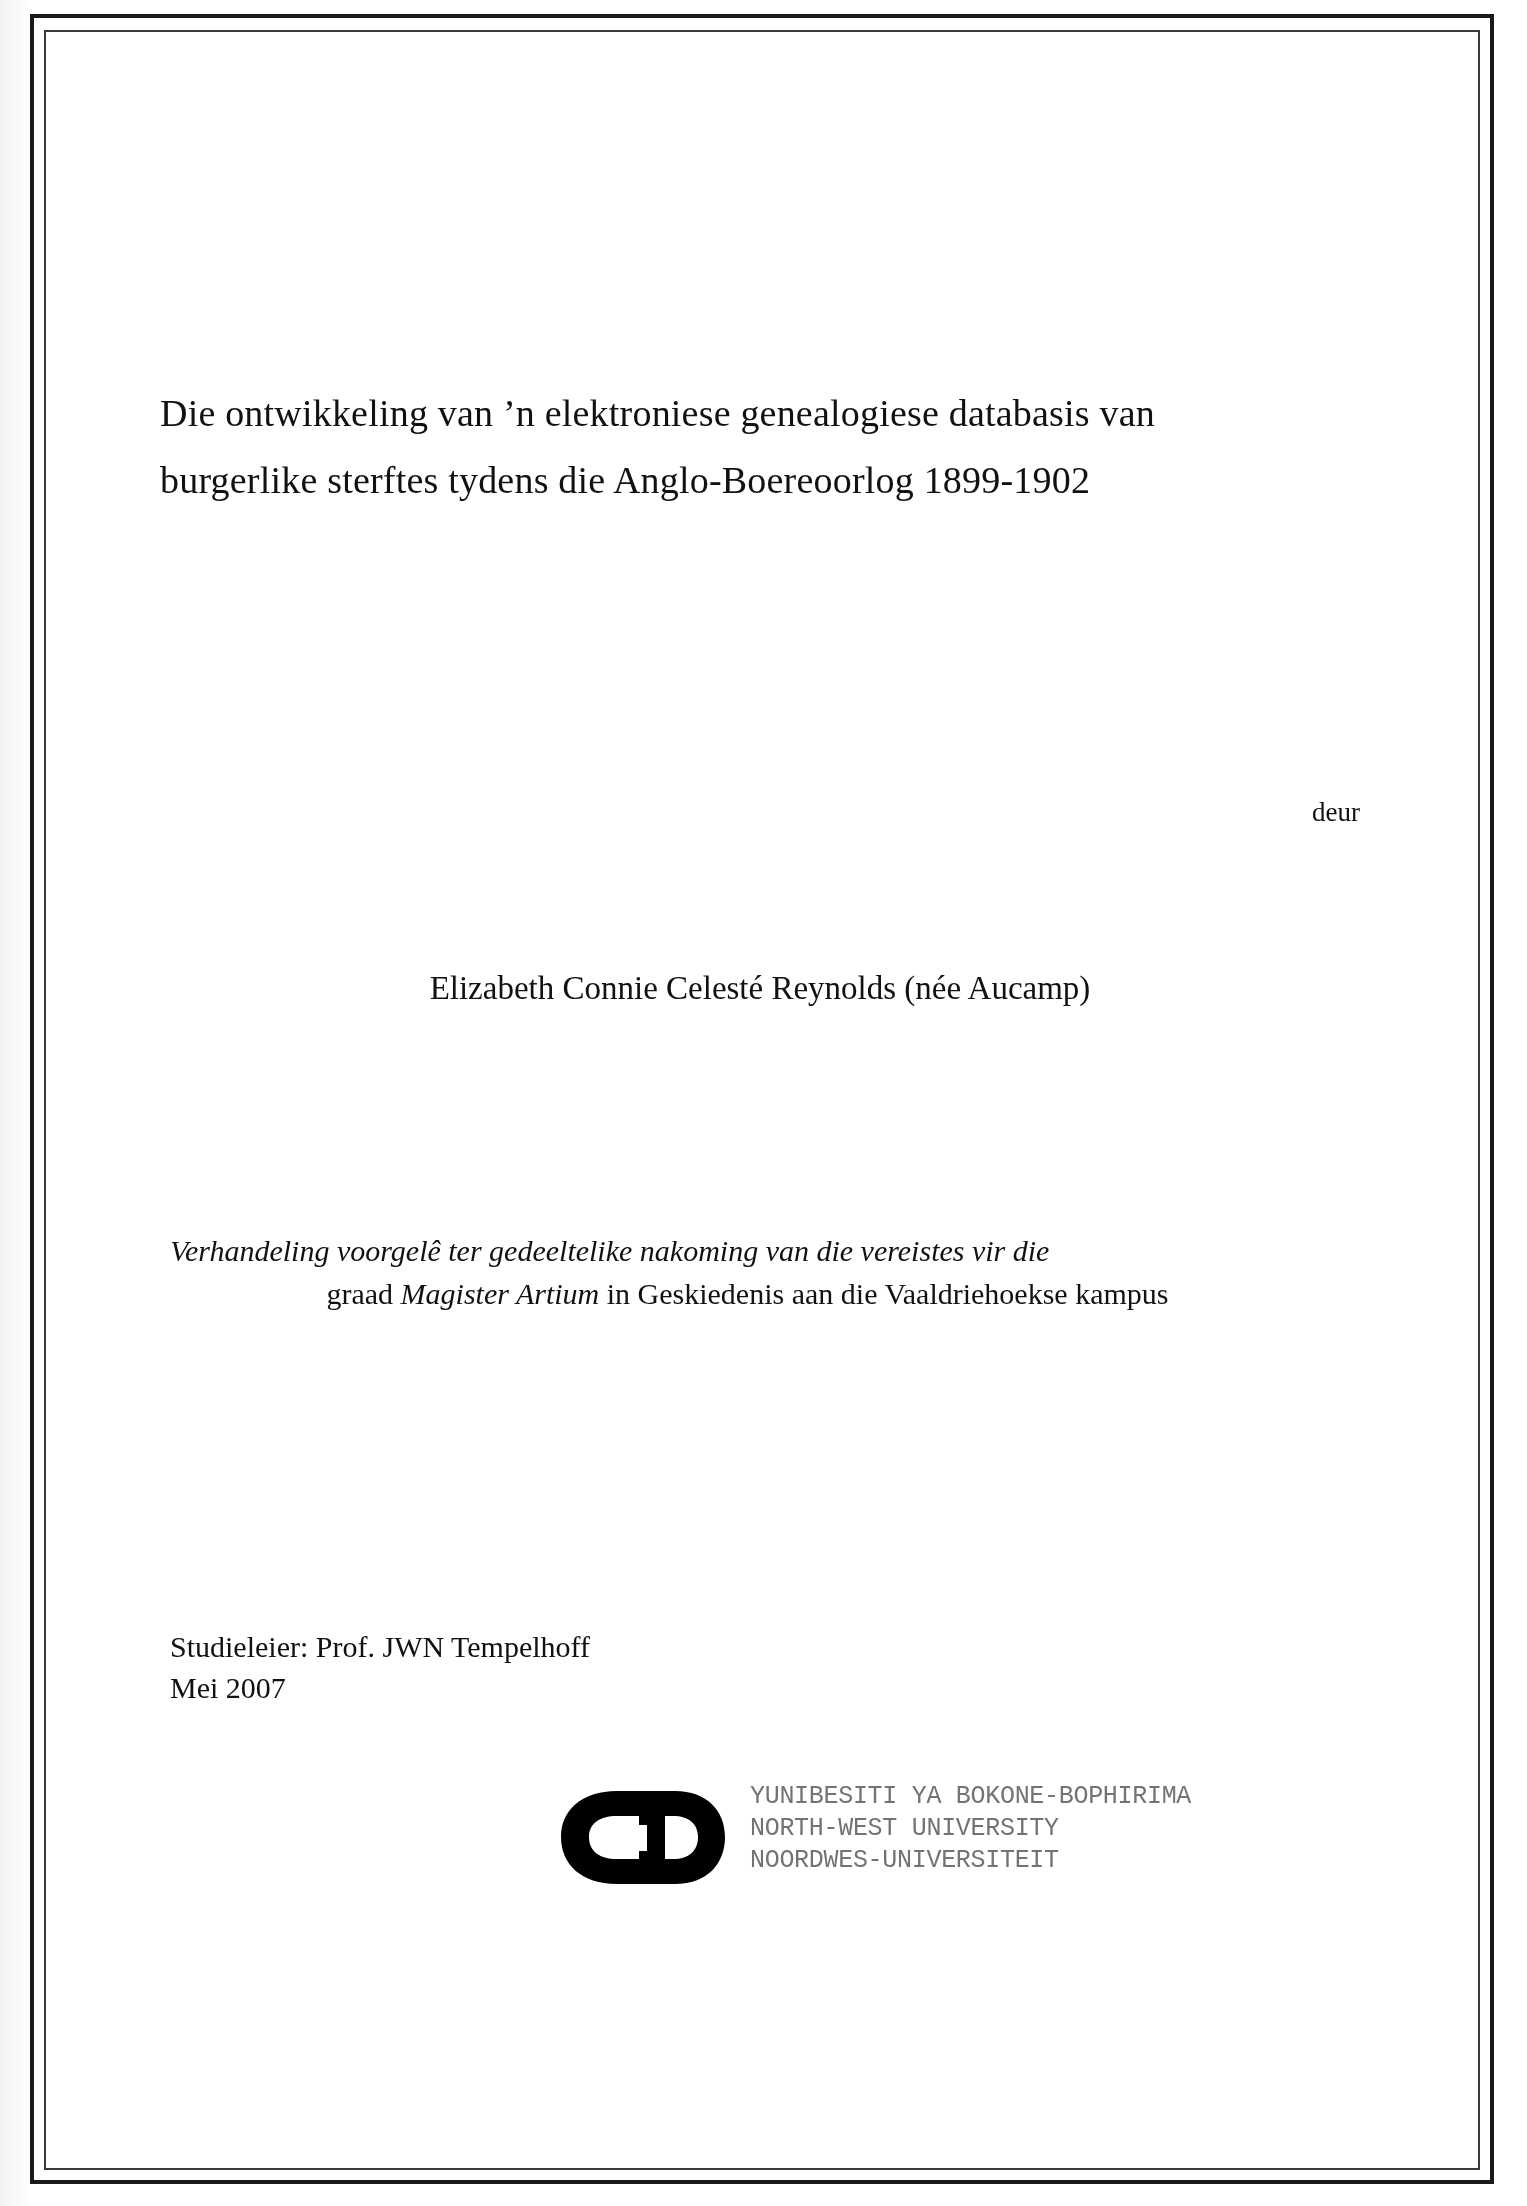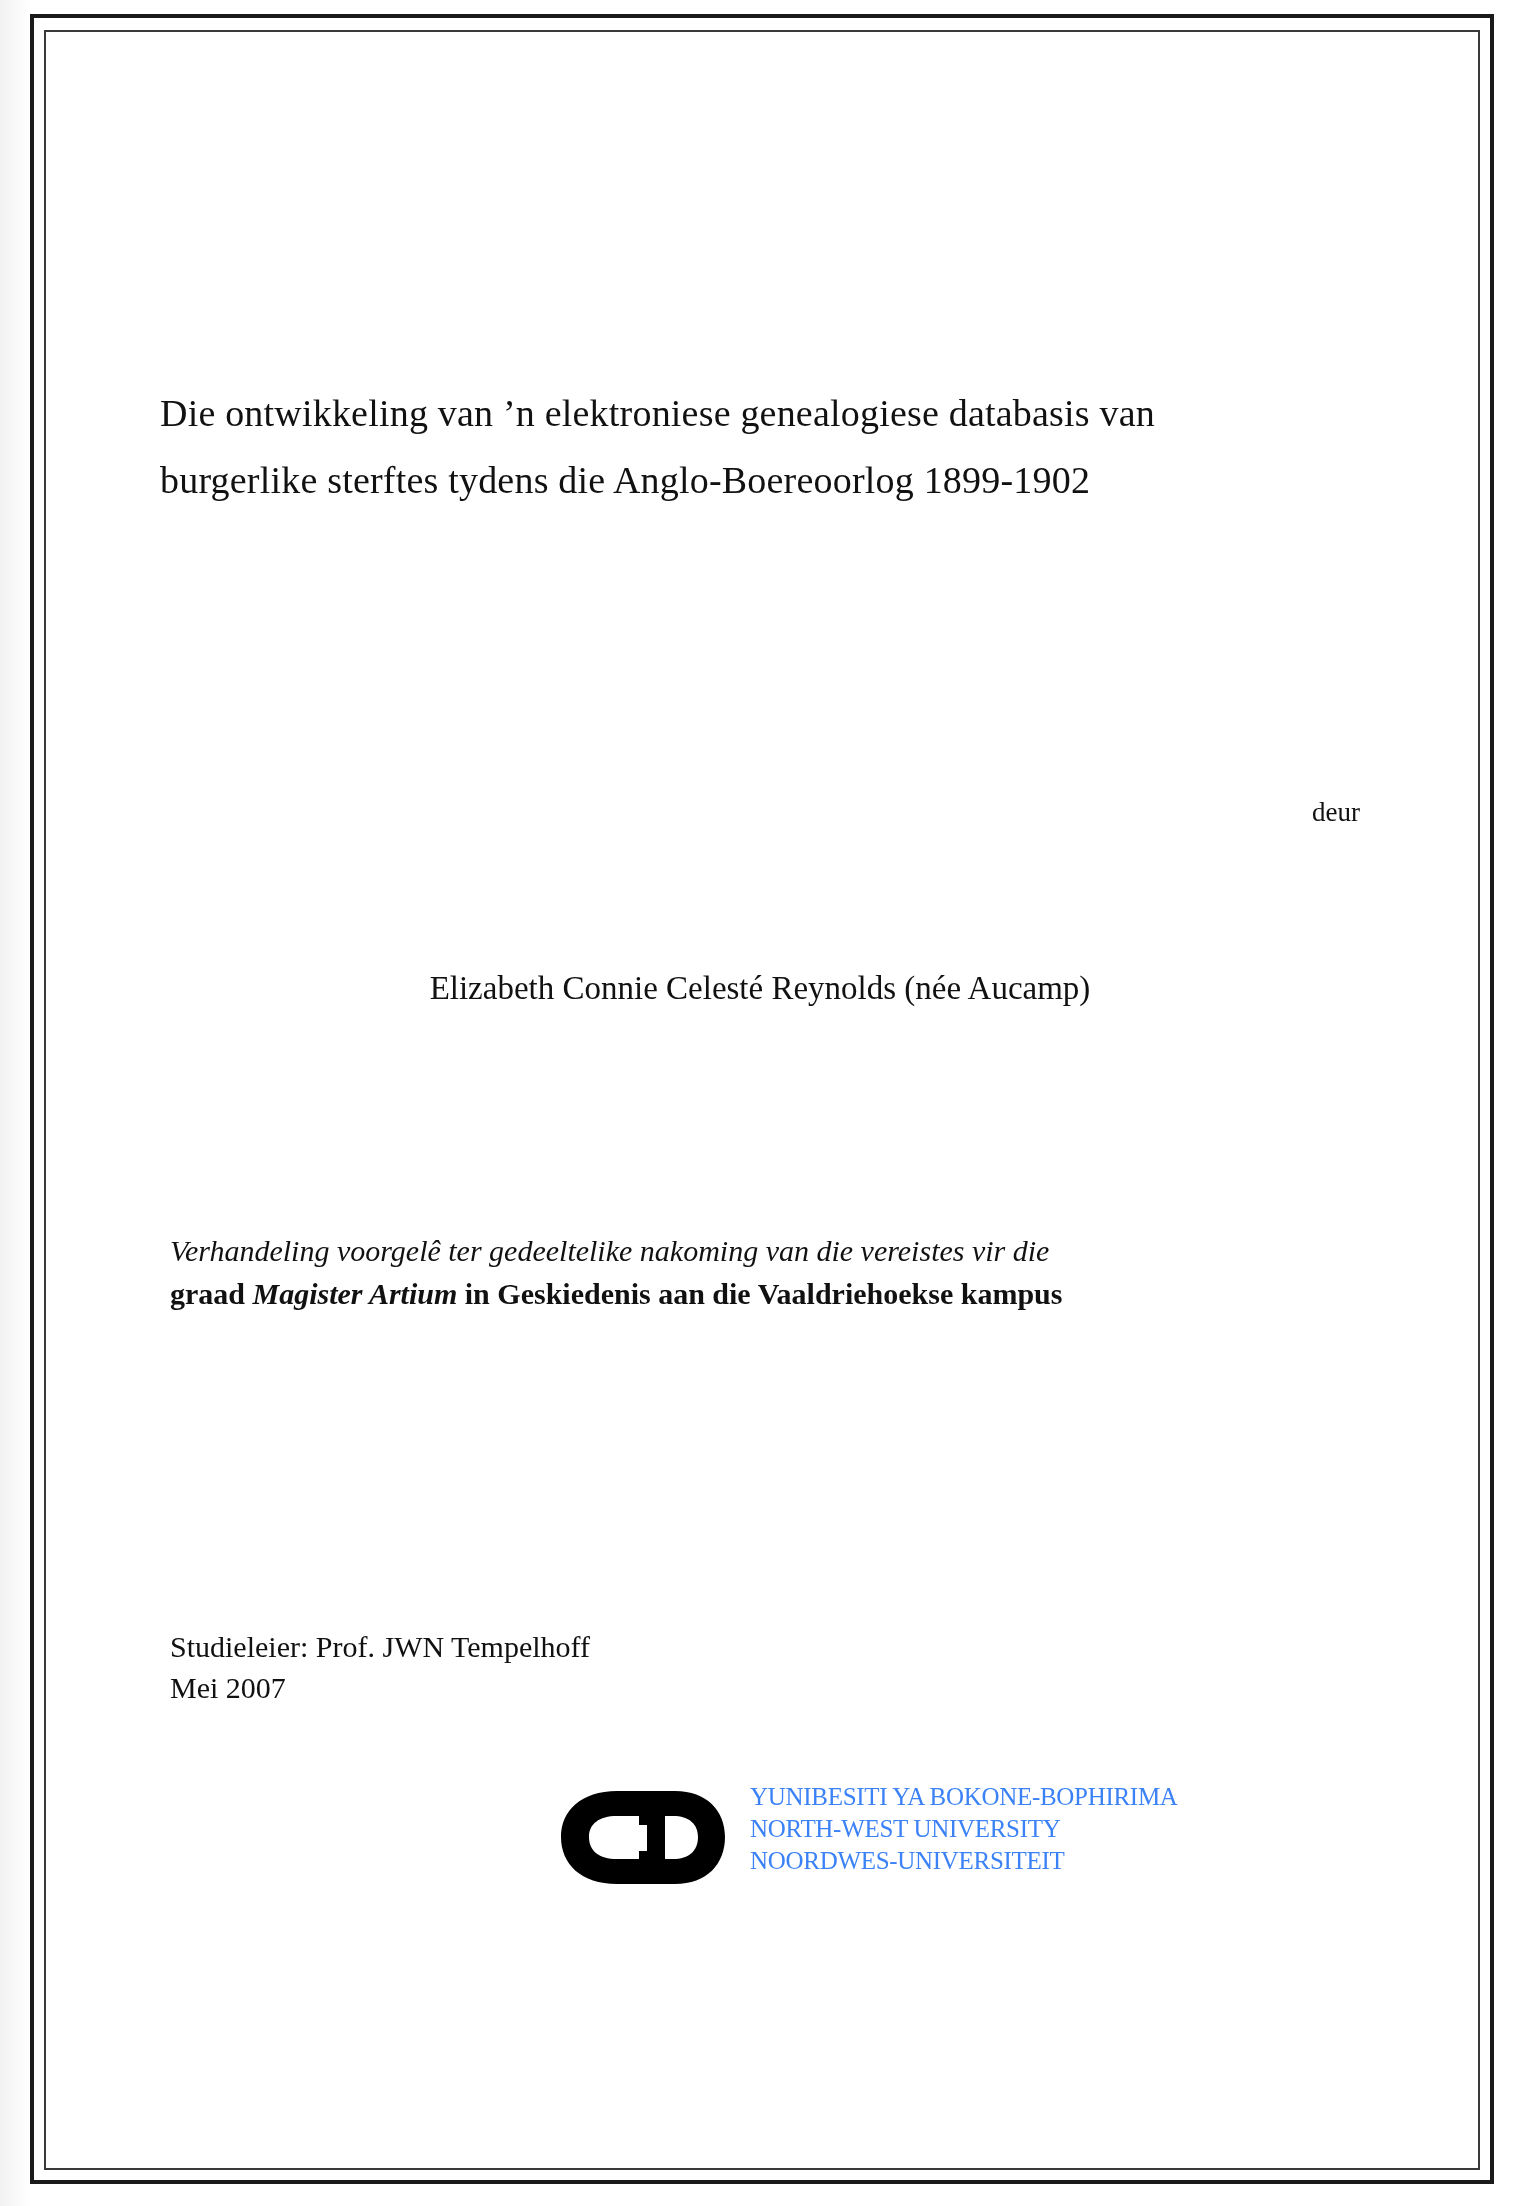--- a/index.html
+++ b/index.html
@@ -91,22 +91,21 @@
     font-size: 30px;
     line-height: 1.42;
   }
   .statement .just {
     text-align: justify;
     text-justify: inter-word;
     font-style: italic;
   }
   .statement .l2,
   .statement .l3 {
-    text-align: left;
-    font-weight: bold;
+    text-align: center;
   }
   .statement em {
     font-style: italic;
   }
 
   .supervisor-block {
     position: absolute;
     top: 1590px;
     left: 10px;
     width: 900px;
@@ -129,25 +128,25 @@
     top: 10px;
     width: 190px;
     height: 105px;
   }
   .logo-mark svg { display: block; }
 
   .logo-text {
     position: absolute;
     left: 195px;
     top: 6px;
-    font-family: Liberation Serif, serif;
+    font-family: Liberation Mono, monospace;
     font-size: 25px;
     line-height: 1.28;
     letter-spacing: -0.3px;
-    color: #3b82f6;
+    color: #737373;
     white-space: nowrap;
   }
 
   
   .scan-edge {
     position: absolute;
     left: 0;
     top: 0;
     width: 30px;
     height: 2206px;

